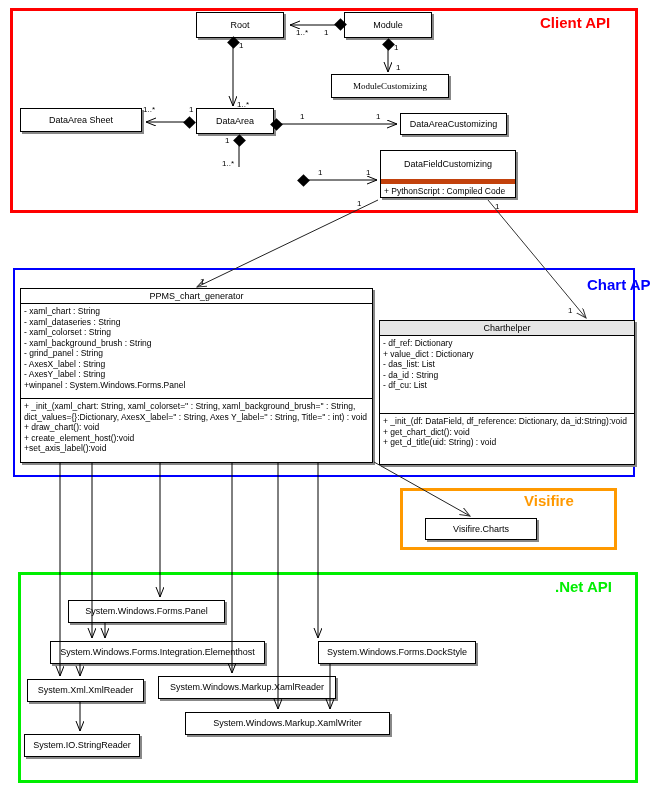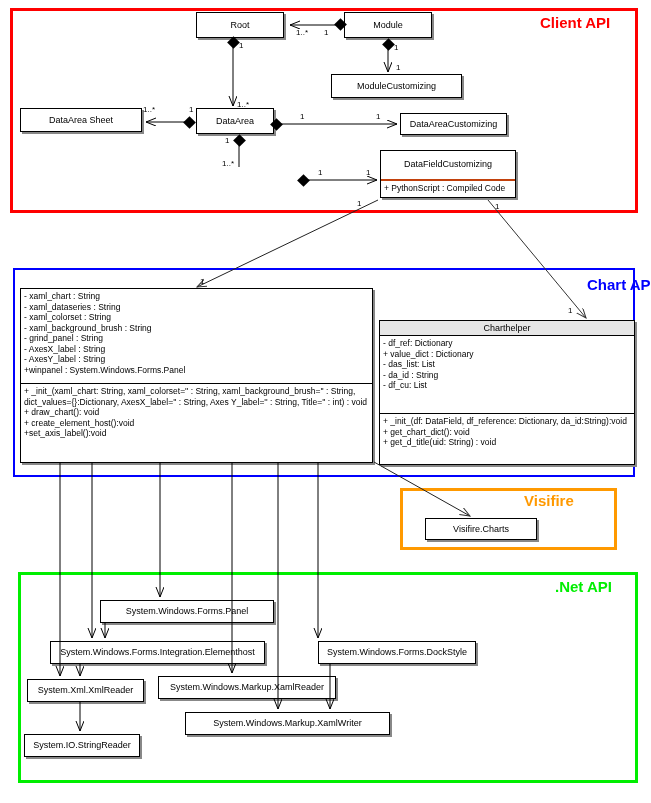--- a/index.html
+++ b/index.html
@@ -51,21 +51,21 @@
   }
   .uml-title {
     text-align: center;
     padding: 2px 2px;
     white-space: nowrap;
     overflow: hidden;
     font-size: 9px;
     line-height: 11px;
   }
   .uml-box.compart > .uml-title {
-    border-bottom: 2px solid #c2410c;
+    border-bottom: 5px solid #c2410c;
   }
   .uml-compartment {
     padding: 2px 3px;
     line-height: 10.5px;
     font-size: 8.5px;
   }
   .uml-compartment + .uml-compartment {
     border-top: 1px solid #000000;
   }
   .uml-compartment div {
@@ -126,21 +126,21 @@
   <div class="panel-label label-net" style="left:555px; top:578px;">.Net API</div>
 
   <div class="uml-box box-centered" style="left:196px; top:12px; width:88px; height:26px;">
     <div class="uml-title">Root</div>
   </div>
 
   <div class="uml-box box-centered" style="left:344px; top:12px; width:88px; height:26px;">
     <div class="uml-title">Module</div>
   </div>
 
-  <div class="uml-box box-centered" style="left:331px; top:74px; width:131px; height:24px;">
+  <div class="uml-box box-centered" style="left:331px; top:74px; width:118px; height:24px;font-family:Liberation Serif, serif;">
     <div class="uml-title">ModuleCustomizing</div>
   </div>
 
   <div class="uml-box box-centered" style="left:20px; top:108px; width:122px; height:24px;">
     <div class="uml-title">DataArea Sheet</div>
   </div>
 
   <div class="uml-box box-centered" style="left:196px; top:108px; width:78px; height:26px;">
     <div class="uml-title">DataArea</div>
   </div>
@@ -151,20 +151,21 @@
 
 
   <div class="uml-box compart" style="left:380px; top:150px; width:136px; height:48px;">
     <div class="uml-title" style="line-height:22px; height:24px;">DataFieldCustomizing</div>
     <div class="uml-compartment" style="border-top:none;">
       <div>+ PythonScript : Compiled Code</div>
     </div>
   </div>
 
   <div class="uml-box" style="left:20px; top:288px; width:353px; height:175px;">
+    <div class="big-title">PPMS_chart_generator</div>
     <div class="uml-compartment" style="border-top:none; height:90px;">
       <div>- xaml_chart : String</div>
       <div>- xaml_dataseries : String</div>
       <div>- xaml_colorset : String</div>
       <div>- xaml_background_brush : String</div>
       <div>- grind_panel : String</div>
       <div>- AxesX_label : String</div>
       <div>- AxesY_label : String</div>
       <div>+winpanel : System.Windows.Forms.Panel</div>
     </div>
@@ -189,21 +190,21 @@
       <div>+ _init_(df: DataField, df_reference: Dictionary, da_id:String):void</div>
       <div>+ get_chart_dict(): void</div>
       <div>+ get_d_title(uid: String) : void</div>
     </div>
   </div>
 
   <div class="uml-box box-centered" style="left:425px; top:518px; width:112px; height:22px;">
     <div class="uml-title">Visifire.Charts</div>
   </div>
 
-  <div class="uml-box box-centered" style="left:100px; top:600px; width:174px; height:23px;">
+  <div class="uml-box box-centered" style="left:68px; top:600px; width:157px; height:23px;">
     <div class="uml-title">System.Windows.Forms.Panel</div>
   </div>
 
   <div class="uml-box box-centered" style="left:50px; top:641px; width:215px; height:23px;">
     <div class="uml-title">System.Windows.Forms.Integration.Elementhost</div>
   </div>
 
   <div class="uml-box box-centered" style="left:318px; top:641px; width:158px; height:23px;">
     <div class="uml-title">System.Windows.Forms.DockStyle</div>
   </div>

